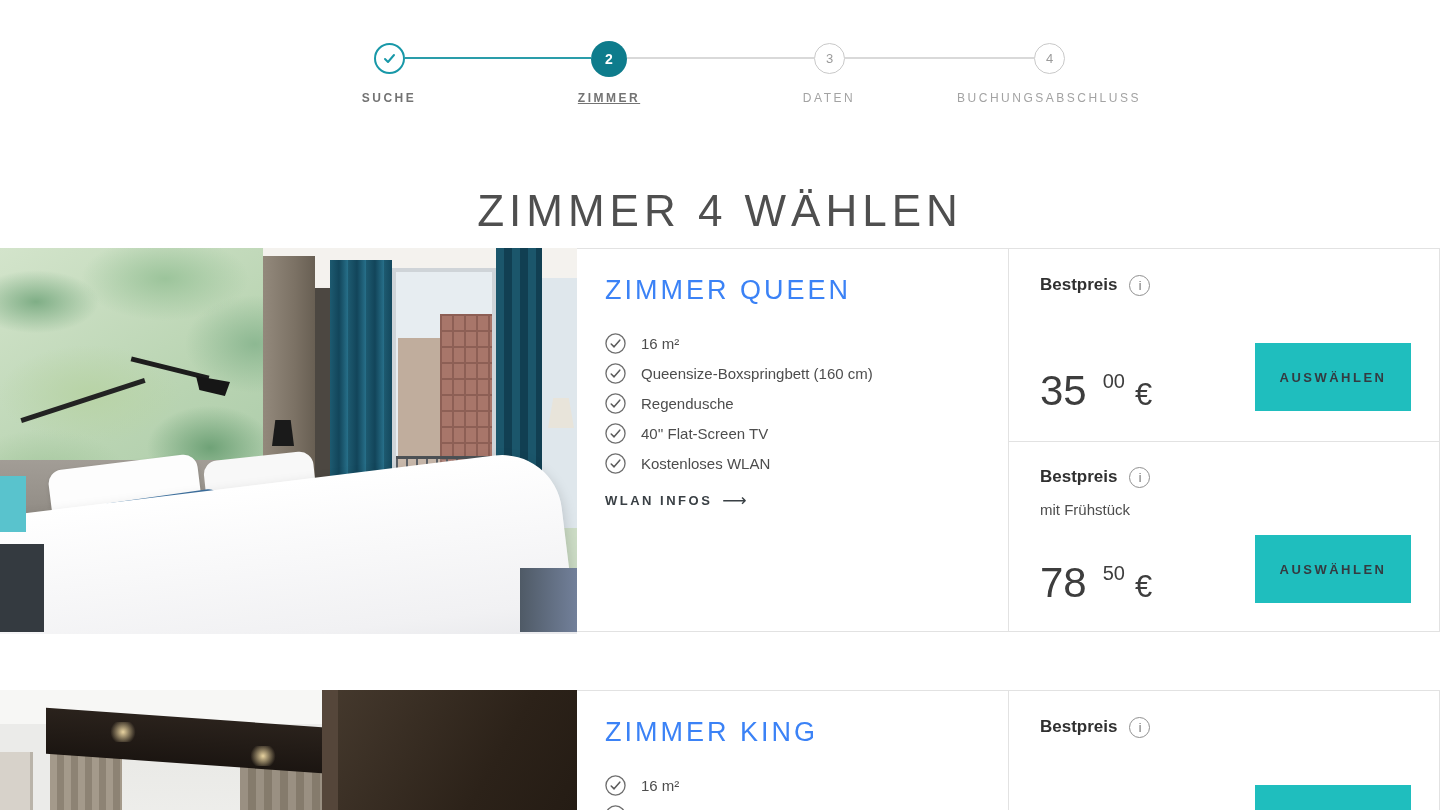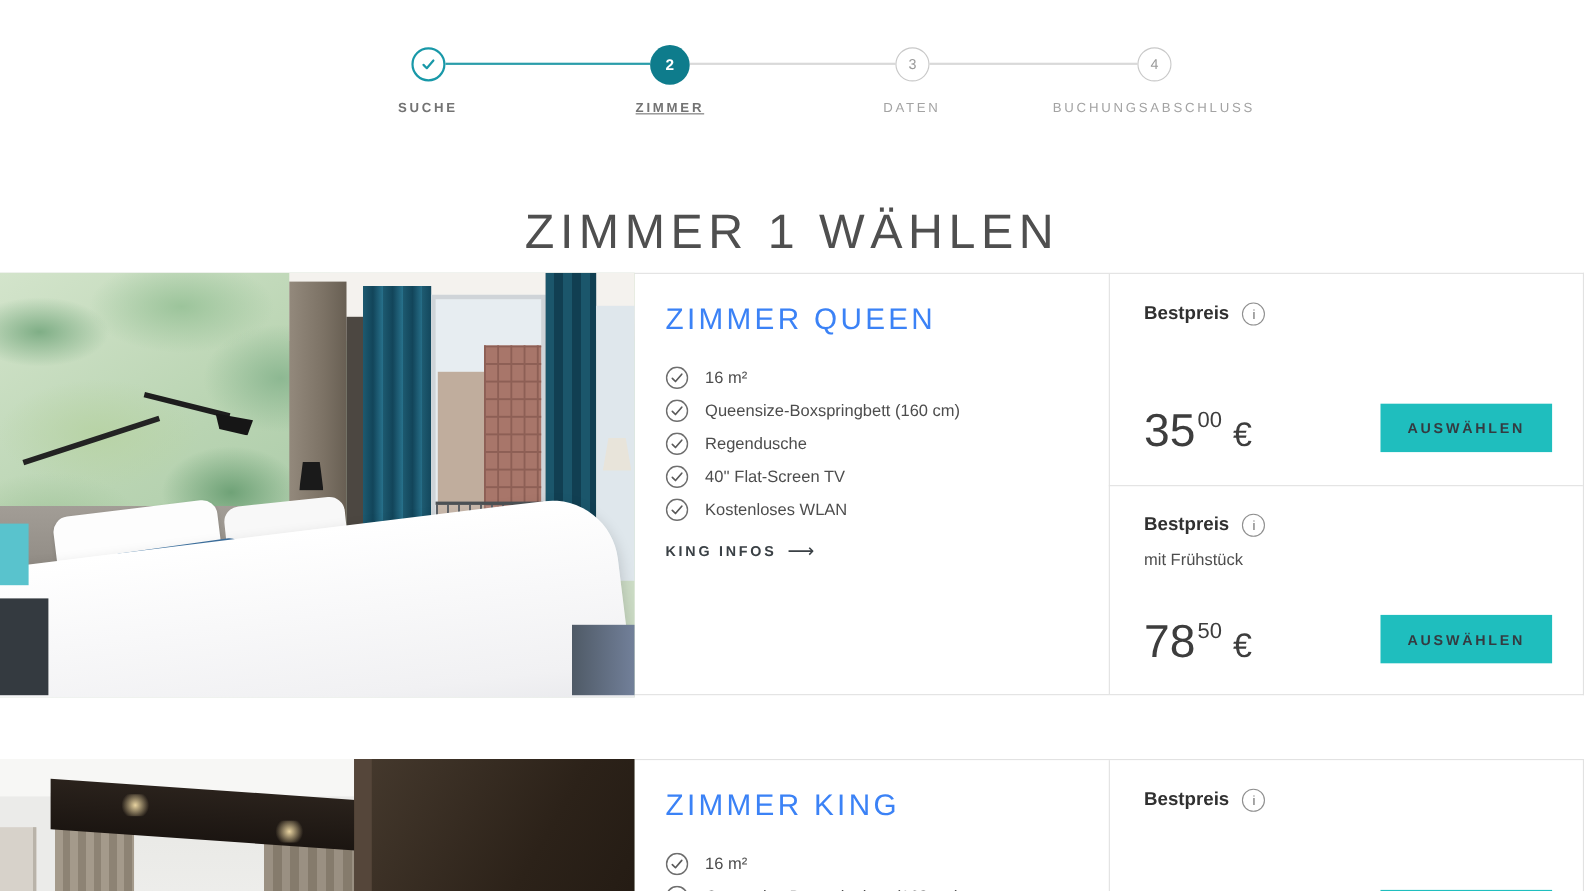--- a/index.html
+++ b/index.html
@@ -98,23 +98,23 @@
   
   .offer-box{position:absolute;left:1008px;width:431px;height:192px;box-sizing:border-box;}
   .offer-box.first{top:0;}
   .offer-box.second{top:192px;}
   .offer-head{position:absolute;left:32px;top:26px;display:flex;gap:12px;}
   .offer-label{font-size:17px;font-weight:700;color:#303030;}
   .info-circle{width:21px;height:21px;border:1px solid #8f8f8f;border-radius:50%;display:flex;align-items:center;justify-content:center;font-size:12px;color:#6f6f6f;cursor:pointer;background:#fff;box-sizing:border-box;}
   .offer-note{position:absolute;left:32px;top:60px;font-size:15px;color:#4d4d4d;}
   .price{position:absolute;left:32px;bottom:26px;white-space:nowrap;color:#3d3d3d;}
   .price .whole{font-size:42px;font-weight:500;}
-  .price .cents{font-size:20px;font-weight:500;vertical-align:17px;margin-left:2px;}
+  .price .cents{font-size:20px;font-weight:500;vertical-align:17px;margin-left:16px;}
   .price .cur{font-size:31px;font-weight:400;margin-left:10px;}
-  .select-btn{position:absolute;right:28px;bottom:30px;width:156px;height:44px;background:#1fbebe;border:none;cursor:pointer;font-family:inherit;font-size:13px;font-weight:700;letter-spacing:2.5px;color:#343b41;}
+  .select-btn{position:absolute;right:28px;bottom:30px;width:156px;height:68px;background:#1fbebe;border:none;cursor:pointer;font-family:inherit;font-size:13px;font-weight:700;letter-spacing:2.5px;color:#343b41;}
 </style>
 </head>
 <body>
 
 <div class="viewport">
 
   <div class="stepper">
     <div class="step-line done" style="left:405px;width:186px;"></div>
     <div class="step-line todo" style="left:627px;width:187px;"></div>
     <div class="step-line todo" style="left:845px;width:189px;"></div>
@@ -133,21 +133,21 @@
     <div class="step-circle upcoming s4">
       <span>4</span>
     </div>
 
     <div class="step-label" style="left:339px;width:100px;">SUCHE</div>
     <div class="step-label" style="left:559px;width:100px;text-decoration:underline;">ZIMMER</div>
     <div class="step-label muted" style="left:779px;width:100px;">DATEN</div>
     <div class="step-label muted" style="left:924px;width:250px;">BUCHUNGSABSCHLUSS</div>
   </div>
 
-  <h1 class="page-title">ZIMMER 1 WÄHLEN</h1>
+  <h1 class="page-title">ZIMMER 4 WÄHLEN</h1>
 
   <section class="room-card card1">
     <div class="room-photo">
       <div class="q-wallpaper"></div>
       <div class="q-ceiling"></div>
       <div class="q-wardrobe"></div>
       <div class="q-shelf-wall"></div>
       <div class="q-curtain-l"></div>
       <div class="q-window"></div>
       <div class="q-bldg1"></div>
@@ -205,21 +205,21 @@
         </li>
         <li class="feature-item">
           <svg width="21" height="21" viewBox="0 0 22 22">
               <circle cx="11" cy="11" r="10" fill="none" stroke="#6e6e6e" stroke-width="1.4"></circle>
               <path d="M6.5 11.5 L9.5 14.5 L15.5 7.5" fill="none" stroke="#5a5a5a" stroke-width="1.6" stroke-linecap="round" stroke-linejoin="round"></path>
             </svg>
           <span class="feature-text">Kostenloses WLAN</span>
         </li>
       </ul>
       <a class="more-info">
-        <span class="more-info-label">KING INFOS</span>
+        <span class="more-info-label">WLAN INFOS</span>
         <span class="more-info-arrow">⟶</span>
       </a>
     </div>
 
     <div class="v-divider"></div>
     <div class="h-divider"></div>
 
     <div class="offer-box first">
       <div class="offer-head">
         <span class="offer-label">Bestpreis</span>

